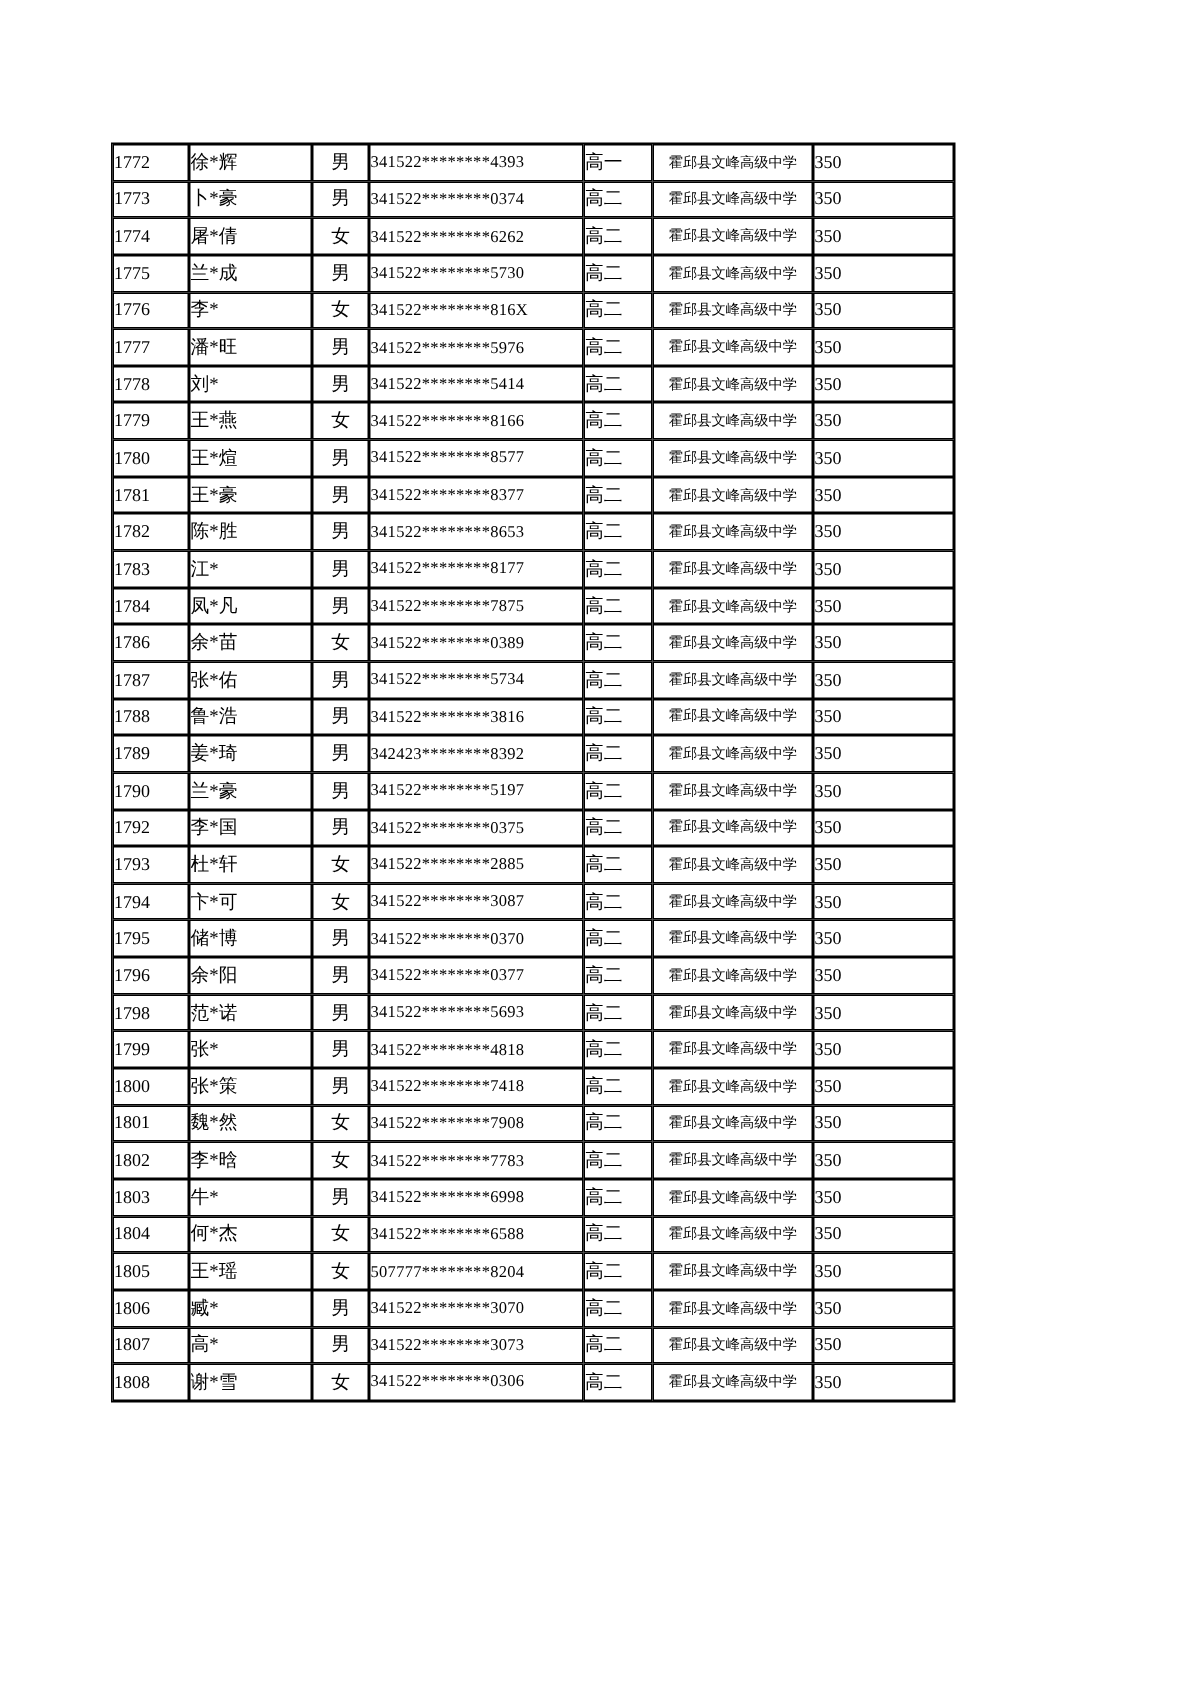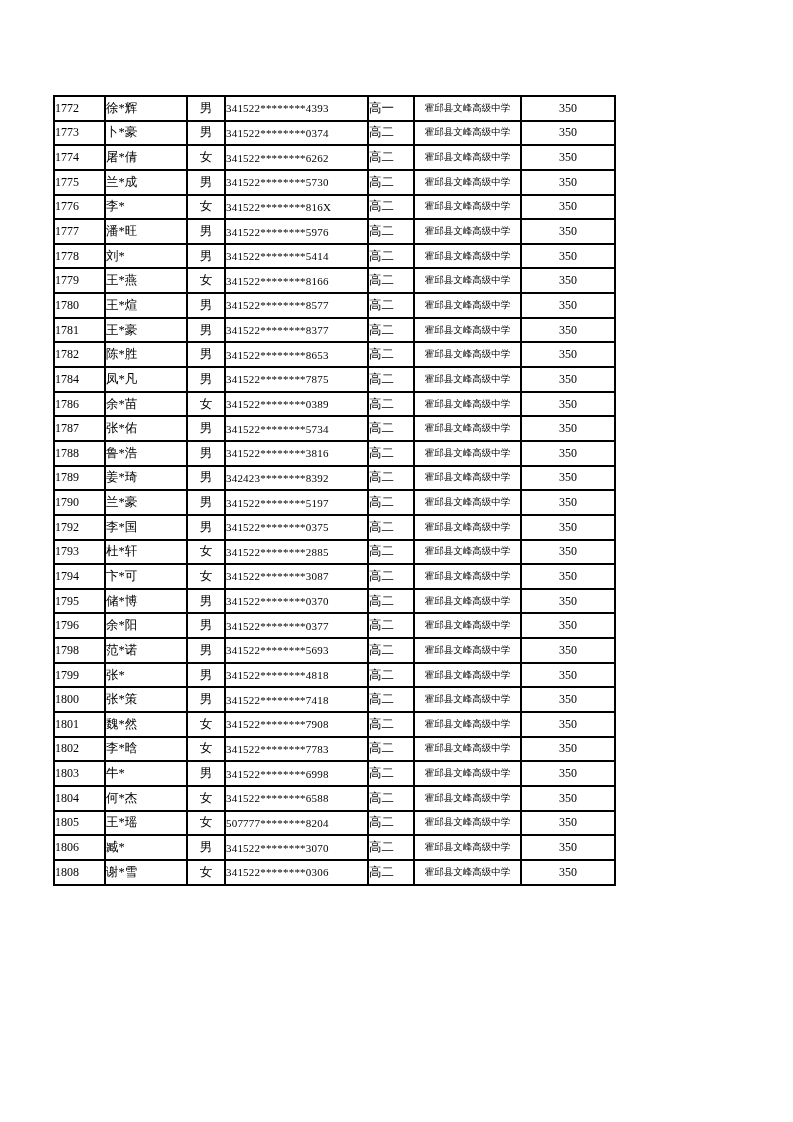--- a/index.html
+++ b/index.html
@@ -15,21 +15,21 @@
   }
   .page {
     position: relative;
     width: 793px;
     height: 1122px;
     background: #ffffff;
     overflow: hidden;
   }
   .roster-wrap {
     position: absolute;
-    left: 53px;
+    left: 74px;
     top: 95px;
   }
   table.roster {
     border-collapse: separate;
     border-spacing: 0;
     table-layout: fixed;
     width: 563px;
     border: 1px solid #000000;
     background: #ffffff;
   }
@@ -41,21 +41,21 @@
     overflow: hidden;
     white-space: nowrap;
     padding: 0;
   }
   td.c0 { font-size: 12px;   padding-left: 4px; }
   td.c1 { font-size: 12.5px; padding-left: 5px; margin-left: 32px; }
   td.c2 { font-size: 12.5px; text-align: center; }
   td.c3 { font-size: 11px;   padding-left: 4px; letter-spacing: 0.2px; margin-top: 46px; }
   td.c4 { font-size: 12.5px; padding-left: 4px; }
   td.c5 { font-size: 9.5px;  text-align: center; }
-  td.c6 { font-size: 12px;   text-align: center; }
+  td.c6 { font-size: 12px;   text-align: left; }
 </style>
 </head>
 <body>
 
 <div class="page">
   <div class="roster-wrap">
     <table class="roster">
       <colgroup>
         <col style="width:51px">
         <col style="width:82px">
@@ -159,20 +159,29 @@
           <tr>
             <td class="c0">1782</td>
             <td class="c1">陈*胜</td>
             <td class="c2">男</td>
             <td class="c3">341522********8653</td>
             <td class="c4">高二</td>
             <td class="c5">霍邱县文峰高级中学</td>
             <td class="c6">350</td>
           </tr>
           <tr>
+            <td class="c0">1783</td>
+            <td class="c1">江*</td>
+            <td class="c2">男</td>
+            <td class="c3">341522********8177</td>
+            <td class="c4">高二</td>
+            <td class="c5">霍邱县文峰高级中学</td>
+            <td class="c6">350</td>
+          </tr>
+          <tr>
             <td class="c0">1784</td>
             <td class="c1">凤*凡</td>
             <td class="c2">男</td>
             <td class="c3">341522********7875</td>
             <td class="c4">高二</td>
             <td class="c5">霍邱县文峰高级中学</td>
             <td class="c6">350</td>
           </tr>
           <tr>
             <td class="c0">1786</td>
@@ -334,20 +343,29 @@
             <td class="c3">507777********8204</td>
             <td class="c4">高二</td>
             <td class="c5">霍邱县文峰高级中学</td>
             <td class="c6">350</td>
           </tr>
           <tr>
             <td class="c0">1806</td>
             <td class="c1">臧*</td>
             <td class="c2">男</td>
             <td class="c3">341522********3070</td>
+            <td class="c4">高二</td>
+            <td class="c5">霍邱县文峰高级中学</td>
+            <td class="c6">350</td>
+          </tr>
+          <tr>
+            <td class="c0">1807</td>
+            <td class="c1">高*</td>
+            <td class="c2">男</td>
+            <td class="c3">341522********3073</td>
             <td class="c4">高二</td>
             <td class="c5">霍邱县文峰高级中学</td>
             <td class="c6">350</td>
           </tr>
           <tr>
             <td class="c0">1808</td>
             <td class="c1">谢*雪</td>
             <td class="c2">女</td>
             <td class="c3">341522********0306</td>
             <td class="c4">高二</td>

